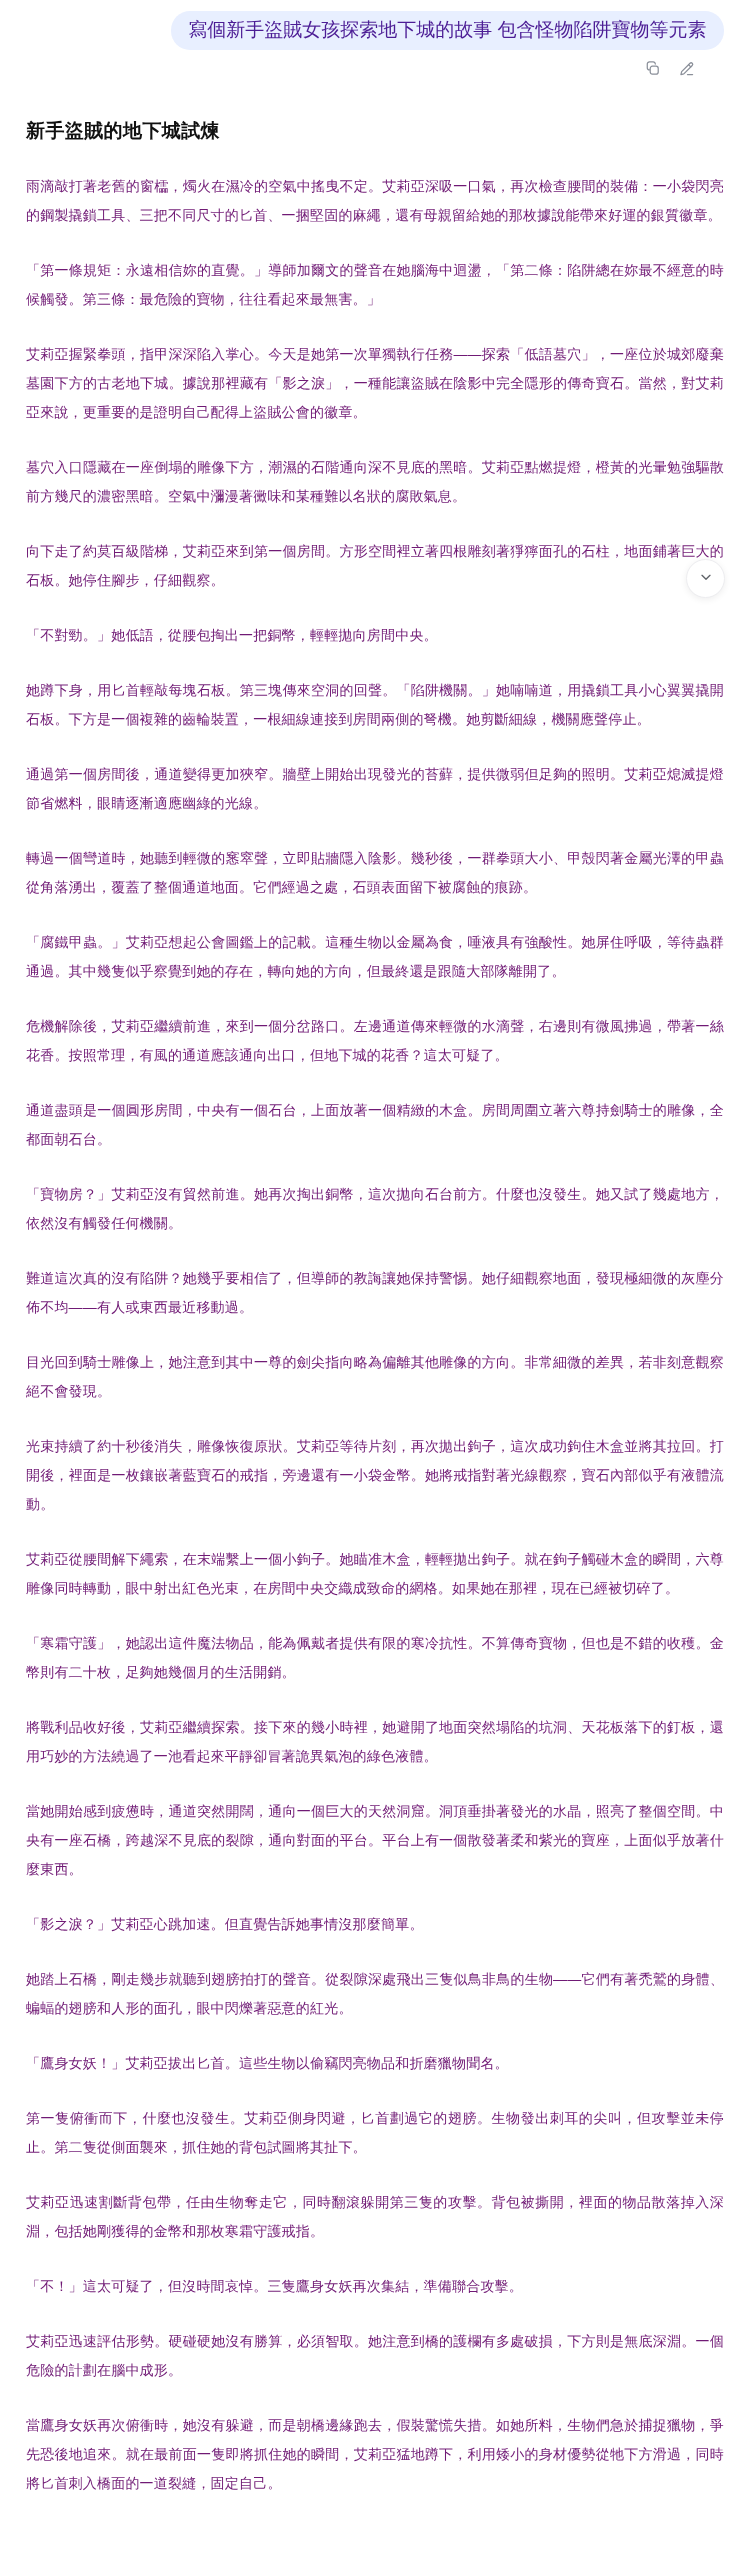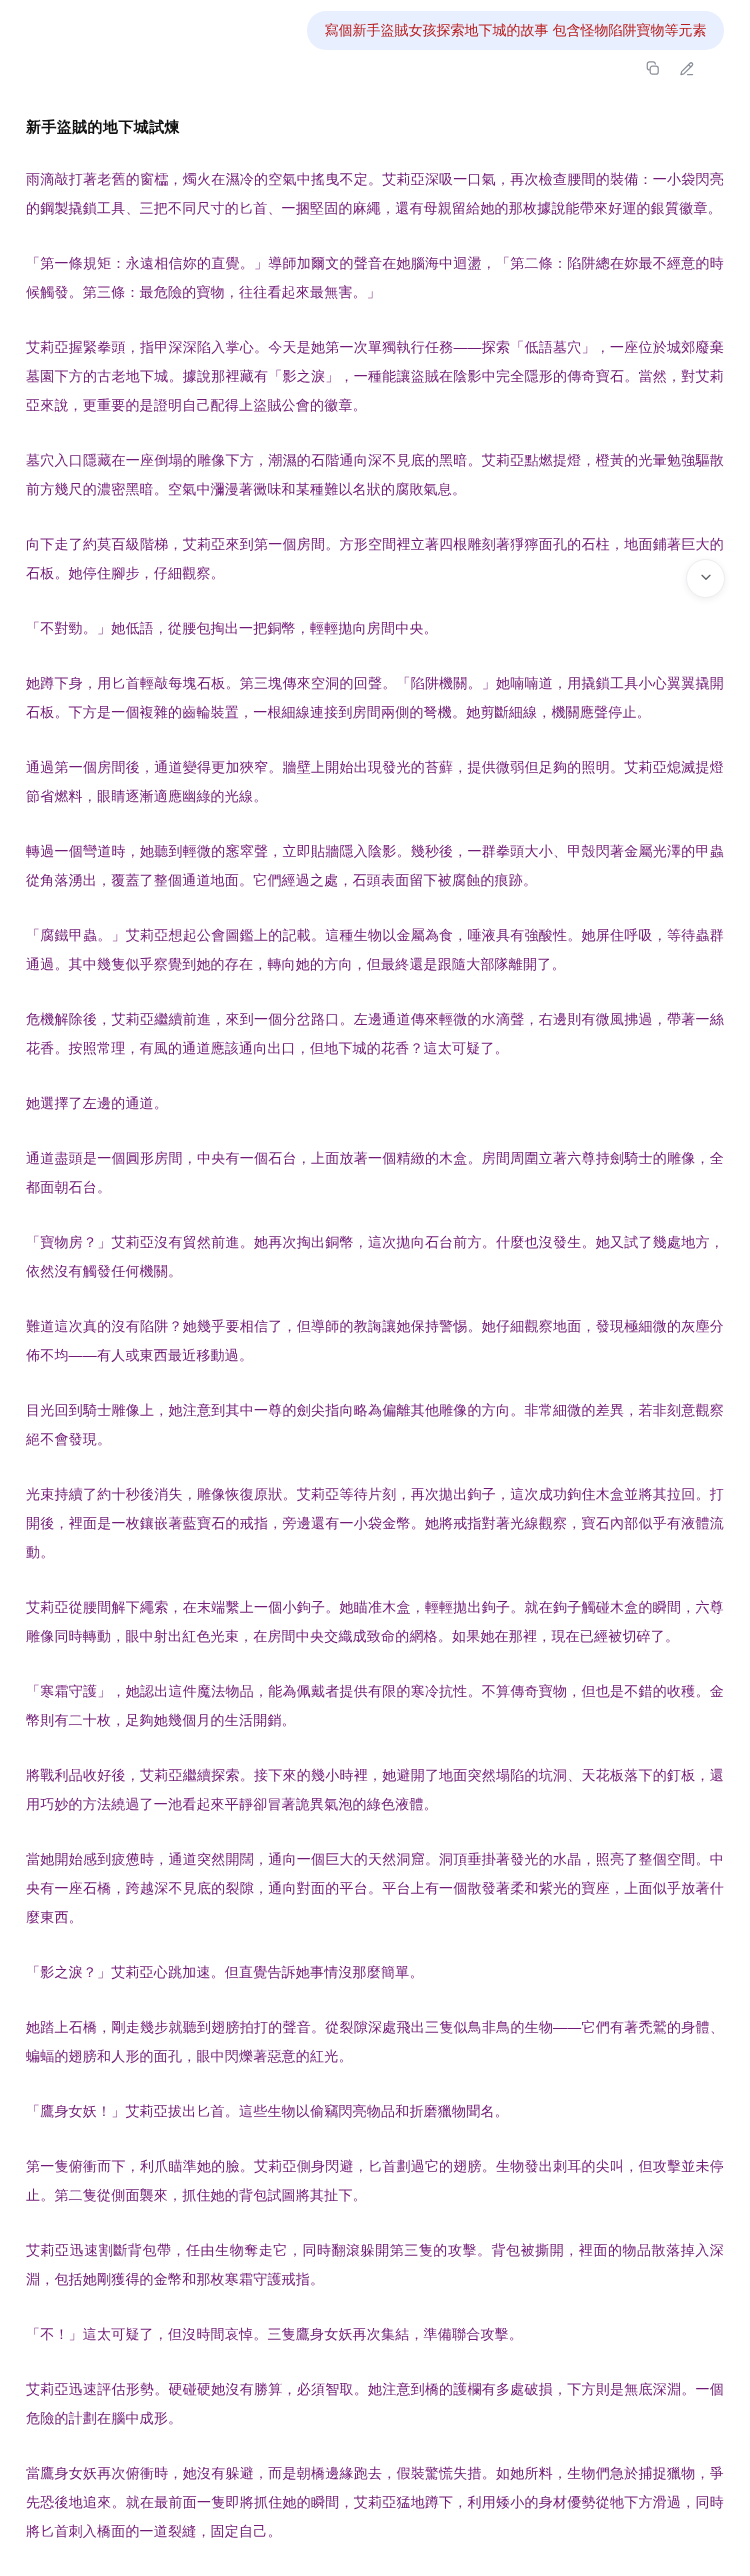--- a/index.html
+++ b/index.html
@@ -17,23 +17,23 @@
   
   .user-row {
     display: flex;
     justify-content: flex-end;
     padding: 10.5px 26px 0 26px;
   }
   .user-bubble {
     background: #e8efff;
     border-radius: 19px;
     padding: 9.6px 17.5px;
-    font-size: 14px;
+    font-size: 19px;
     line-height: 20px;
-    color: #b91c1c;
+    color: #4c1d95;
     max-width: 561px;
   }
 
   
   .msg-actions {
     display: flex;
     justify-content: flex-end;
     gap: 12.3px;
     padding: 8.8px 53px 0 0;
   }
@@ -46,21 +46,21 @@
     align-items: center;
     justify-content: center;
     cursor: pointer;
     color: #8a8f99;
     padding: 0;
   }
   .icon-btn svg { display: block; }
 
   
   .story-title {
-    font-size: 15px;
+    font-size: 19px;
     font-weight: 700;
     color: #111111;
     padding: 39px 26px 0 26px;
     letter-spacing: 0.4px;
   }
   .story-body { padding: 1.8px 26px 0 26px; }
   .story-body p {
     font-size: 14px;
     line-height: 29px;
     margin-top: 26px;
@@ -124,34 +124,33 @@
       <p>「第一條規矩：永遠相信妳的直覺。」導師加爾文的聲音在她腦海中迴盪，「第二條：陷阱總在妳最不經意的時候觸發。第三條：最危險的寶物，往往看起來最無害。」</p>
       <p>艾莉亞握緊拳頭，指甲深深陷入掌心。今天是她第一次單獨執行任務——探索「低語墓穴」，一座位於城郊廢棄墓園下方的古老地下城。據說那裡藏有「影之淚」，一種能讓盜賊在陰影中完全隱形的傳奇寶石。當然，對艾莉亞來說，更重要的是證明自己配得上盜賊公會的徽章。</p>
       <p>墓穴入口隱藏在一座倒塌的雕像下方，潮濕的石階通向深不見底的黑暗。艾莉亞點燃提燈，橙黃的光暈勉強驅散前方幾尺的濃密黑暗。空氣中瀰漫著黴味和某種難以名狀的腐敗氣息。</p>
       <p>向下走了約莫百級階梯，艾莉亞來到第一個房間。方形空間裡立著四根雕刻著猙獰面孔的石柱，地面鋪著巨大的石板。她停住腳步，仔細觀察。</p>
       <p>「不對勁。」她低語，從腰包掏出一把銅幣，輕輕拋向房間中央。</p>
       <p>她蹲下身，用匕首輕敲每塊石板。第三塊傳來空洞的回聲。「陷阱機關。」她喃喃道，用撬鎖工具小心翼翼撬開石板。下方是一個複雜的齒輪裝置，一根細線連接到房間兩側的弩機。她剪斷細線，機關應聲停止。</p>
       <p>通過第一個房間後，通道變得更加狹窄。牆壁上開始出現發光的苔蘚，提供微弱但足夠的照明。艾莉亞熄滅提燈節省燃料，眼睛逐漸適應幽綠的光線。</p>
       <p>轉過一個彎道時，她聽到輕微的窸窣聲，立即貼牆隱入陰影。幾秒後，一群拳頭大小、甲殼閃著金屬光澤的甲蟲從角落湧出，覆蓋了整個通道地面。它們經過之處，石頭表面留下被腐蝕的痕跡。</p>
       <p>「腐鐵甲蟲。」艾莉亞想起公會圖鑑上的記載。這種生物以金屬為食，唾液具有強酸性。她屏住呼吸，等待蟲群通過。其中幾隻似乎察覺到她的存在，轉向她的方向，但最終還是跟隨大部隊離開了。</p>
       <p>危機解除後，艾莉亞繼續前進，來到一個分岔路口。左邊通道傳來輕微的水滴聲，右邊則有微風拂過，帶著一絲花香。按照常理，有風的通道應該通向出口，但地下城的花香？這太可疑了。</p>
-      <p>她選擇了左邊的通道。</p>
       <p>通道盡頭是一個圓形房間，中央有一個石台，上面放著一個精緻的木盒。房間周圍立著六尊持劍騎士的雕像，全都面朝石台。</p>
       <p>「寶物房？」艾莉亞沒有貿然前進。她再次掏出銅幣，這次拋向石台前方。什麼也沒發生。她又試了幾處地方，依然沒有觸發任何機關。</p>
       <p>難道這次真的沒有陷阱？她幾乎要相信了，但導師的教誨讓她保持警惕。她仔細觀察地面，發現極細微的灰塵分佈不均——有人或東西最近移動過。</p>
       <p>目光回到騎士雕像上，她注意到其中一尊的劍尖指向略為偏離其他雕像的方向。非常細微的差異，若非刻意觀察絕不會發現。</p>
       <p>光束持續了約十秒後消失，雕像恢復原狀。艾莉亞等待片刻，再次拋出鉤子，這次成功鉤住木盒並將其拉回。打開後，裡面是一枚鑲嵌著藍寶石的戒指，旁邊還有一小袋金幣。她將戒指對著光線觀察，寶石內部似乎有液體流動。</p>
       <p>艾莉亞從腰間解下繩索，在末端繫上一個小鉤子。她瞄准木盒，輕輕拋出鉤子。就在鉤子觸碰木盒的瞬間，六尊雕像同時轉動，眼中射出紅色光束，在房間中央交織成致命的網格。如果她在那裡，現在已經被切碎了。</p>
       <p>「寒霜守護」，她認出這件魔法物品，能為佩戴者提供有限的寒冷抗性。不算傳奇寶物，但也是不錯的收穫。金幣則有二十枚，足夠她幾個月的生活開銷。</p>
       <p>將戰利品收好後，艾莉亞繼續探索。接下來的幾小時裡，她避開了地面突然塌陷的坑洞、天花板落下的釘板，還用巧妙的方法繞過了一池看起來平靜卻冒著詭異氣泡的綠色液體。</p>
       <p>當她開始感到疲憊時，通道突然開闊，通向一個巨大的天然洞窟。洞頂垂掛著發光的水晶，照亮了整個空間。中央有一座石橋，跨越深不見底的裂隙，通向對面的平台。平台上有一個散發著柔和紫光的寶座，上面似乎放著什麼東西。</p>
       <p>「影之淚？」艾莉亞心跳加速。但直覺告訴她事情沒那麼簡單。</p>
       <p>她踏上石橋，剛走幾步就聽到翅膀拍打的聲音。從裂隙深處飛出三隻似鳥非鳥的生物——它們有著禿鷲的身體、蝙蝠的翅膀和人形的面孔，眼中閃爍著惡意的紅光。</p>
       <p>「鷹身女妖！」艾莉亞拔出匕首。這些生物以偷竊閃亮物品和折磨獵物聞名。</p>
-      <p>第一隻俯衝而下，利爪瞄準她的臉。艾莉亞側身閃避，匕首劃過它的翅膀。生物發出刺耳的尖叫，但攻擊並未停止。第二隻從側面襲來，抓住她的背包試圖將其扯下。</p>
+      <p>第一隻俯衝而下，什麼也沒發生。艾莉亞側身閃避，匕首劃過它的翅膀。生物發出刺耳的尖叫，但攻擊並未停止。第二隻從側面襲來，抓住她的背包試圖將其扯下。</p>
       <p>艾莉亞迅速割斷背包帶，任由生物奪走它，同時翻滾躲開第三隻的攻擊。背包被撕開，裡面的物品散落掉入深淵，包括她剛獲得的金幣和那枚寒霜守護戒指。</p>
       <p>「不！」這太可疑了，但沒時間哀悼。三隻鷹身女妖再次集結，準備聯合攻擊。</p>
       <p>艾莉亞迅速評估形勢。硬碰硬她沒有勝算，必須智取。她注意到橋的護欄有多處破損，下方則是無底深淵。一個危險的計劃在腦中成形。</p>
       <p>當鷹身女妖再次俯衝時，她沒有躲避，而是朝橋邊緣跑去，假裝驚慌失措。如她所料，生物們急於捕捉獵物，爭先恐後地追來。就在最前面一隻即將抓住她的瞬間，艾莉亞猛地蹲下，利用矮小的身材優勢從牠下方滑過，同時將匕首刺入橋面的一道裂縫，固定自己。</p>
     </div>
 
   <button class="scroll-down">
     <span>
       <svg width="16" height="16" viewBox="0 0 24 24" fill="none" stroke="currentColor" stroke-width="2" stroke-linecap="round" stroke-linejoin="round">
         <path d="M6 9.5l6 6 6-6"></path>

